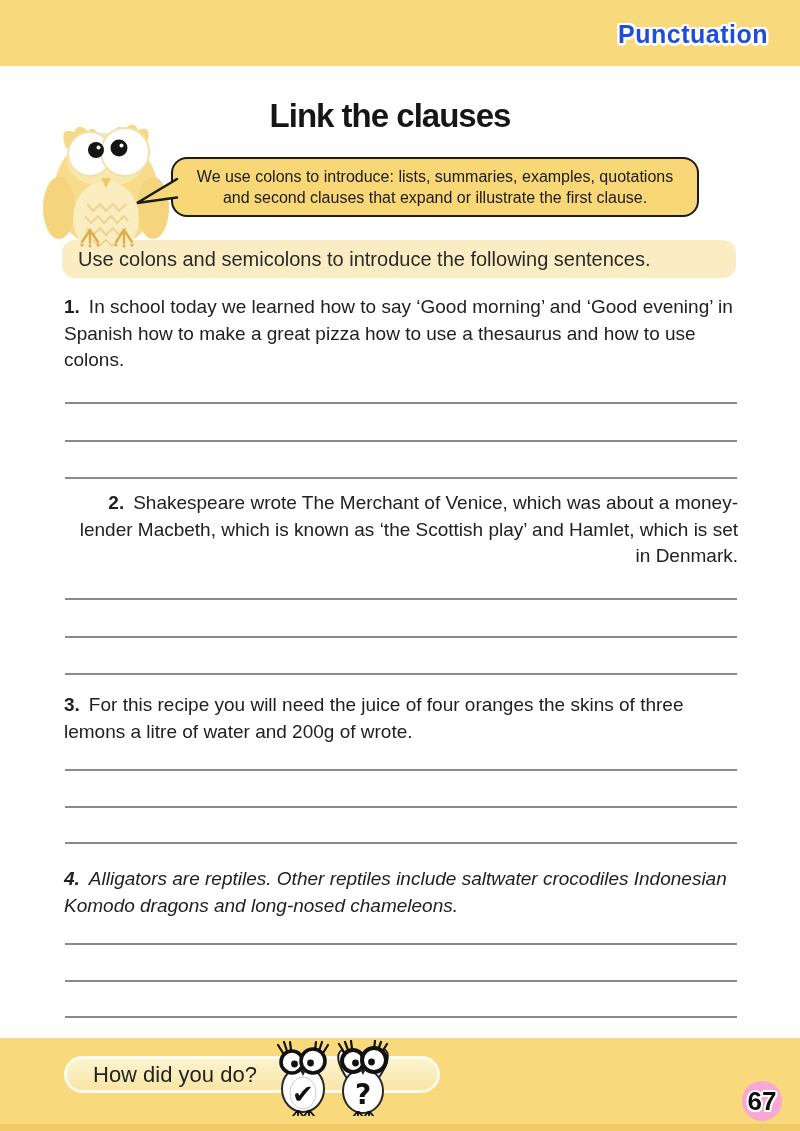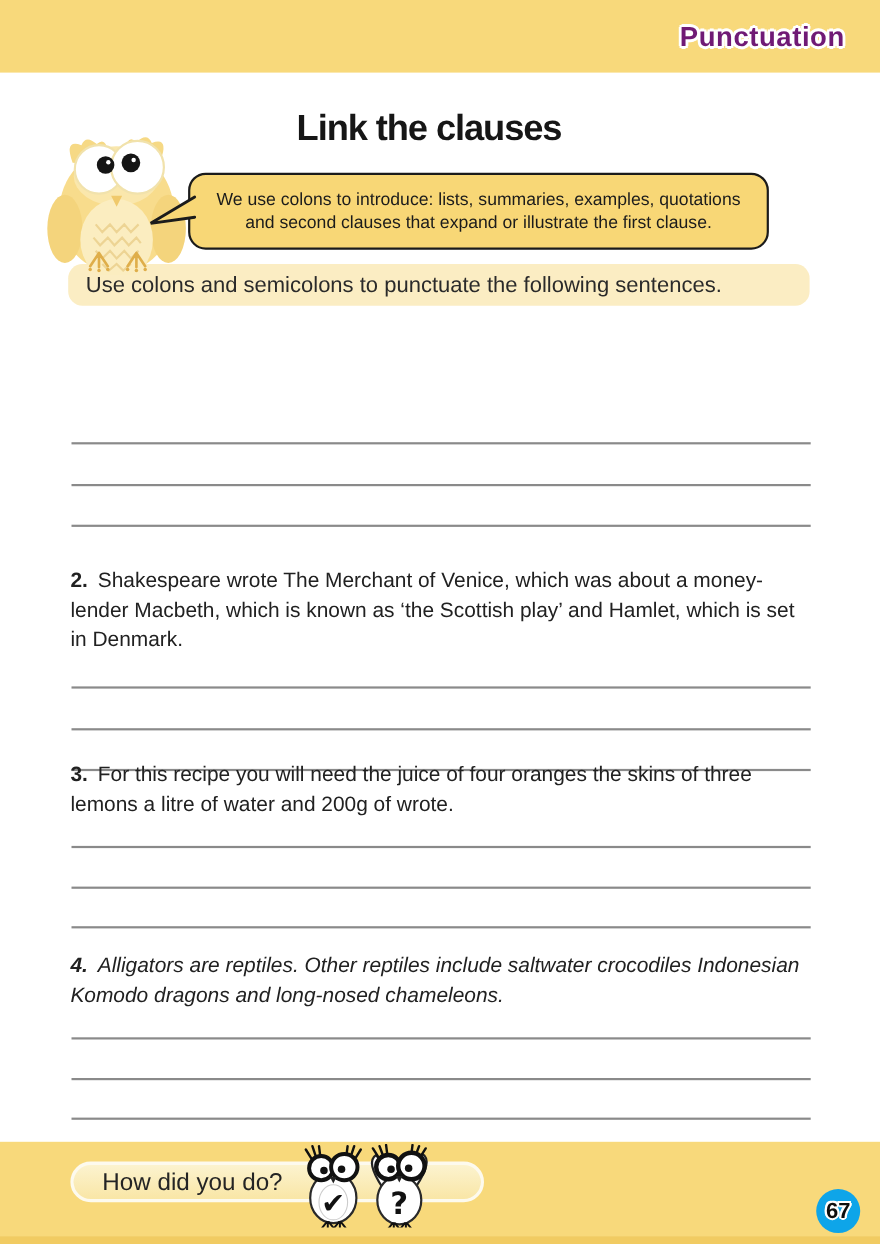--- a/index.html
+++ b/index.html
@@ -6,73 +6,73 @@
   body {
     width:800px; height:1131px; position:relative; overflow:hidden;
     background:#ffffff;
     font-family:"Liberation Sans", sans-serif;
     color:#222;
   }
   
   .top-band { position:absolute; left:0; top:0; width:800px; height:66px; background:#F8D97B; }
   .category-label {
     position:absolute; top:20px; right:32px;
-    font-size:25px; font-weight:bold; color:#701a75; letter-spacing:.5px;
+    font-size:25px; font-weight:bold; color:#1d4ed8; letter-spacing:.5px;
     text-shadow:
       -2px -2px 0 #fff, 2px -2px 0 #fff, -2px 2px 0 #fff, 2px 2px 0 #fff,
       0 -2.5px 0 #fff, 0 2.5px 0 #fff, -2.5px 0 0 #fff, 2.5px 0 0 #fff;
   }
   
   .page-title {
     position:absolute; top:97px; left:0; width:780px; margin:0;
     text-align:center; font-size:33px; font-weight:bold; letter-spacing:-1px; color:#161616;
   }
   
   .owl-big { position:absolute; left:40px; top:118px; z-index:1; }
   .speech-bubble {
-    position:absolute; left:171px; top:157px; width:528px; height:70px; box-sizing:border-box;
+    position:absolute; left:171px; top:157px; width:528px; height:60px; box-sizing:border-box;
     background:#F8D776; border:2.5px solid #1b1b1b; border-radius:16px;
     display:flex; align-items:center; justify-content:center; text-align:center;
     padding:14px 14px; z-index:2;
   }
   .speech-bubble .bubble-text { font-size:16px; line-height:21.5px; color:#1b1b1b; }
   .bubble-tail { position:absolute; left:133px; top:177px; z-index:3; }
   
   .instruction-banner {
     position:absolute; left:62px; top:240px; width:674px; height:38px; box-sizing:border-box;
     background:#FBEDC3; border-radius:13px; display:flex; align-items:center; padding-left:16px;
   }
   .instruction-banner .instruction-text { font-size:20px; color:#2a2a2a; }
   
   .exercise { position:absolute; left:64px; width:674px; }
   .ex-1 { top:294px; height:192px; }
-  .ex-2 { top:516px; height:192px; }
+  .ex-2 { top:490px; height:192px;text-align:right; }
   .ex-3 { top:692px; height:160px; }
   .ex-4 { top:866px; height:158px;font-style:italic; }
   .ex-text { margin:0; font-size:19px; line-height:26.5px; color:#212121; }
   .ex-num  { font-weight:bold; margin-right:9px; }
   .wline { position:absolute; left:1px; right:1px; height:0; border-top:2px solid #8A8A8A; }
   .lines-3text .l1 { top:108px; } .lines-3text .l2 { top:146px; } .lines-3text .l3 { top:183px; }
   .lines-2text .l1 { top:77px;  } .lines-2text .l2 { top:114px; } .lines-2text .l3 { top:150px; }
   
   .bottom-band  { position:absolute; left:0; top:1038px; width:800px; height:93px; background:#F8D97B; }
   .bottom-strip { position:absolute; left:0; top:1124px; width:800px; height:7px; background:#F1CB62; }
   .footer-box {
     position:absolute; left:64px; top:1056px; width:376px; height:37px; box-sizing:border-box;
     border:3px solid #FDFAEE; border-radius:26px;
     background:linear-gradient(180deg,#FCF3CF,#F9E6A6);
     display:flex; align-items:center; padding-left:26px; z-index:1;
   }
   .footer-box .footer-prompt { font-size:22px; color:#242424; }
   .footer-owls { position:absolute; left:276px; top:1040px; z-index:2; }
   .page-number {
     position:absolute; left:742px; top:1081px; width:40px; height:40px;
-    background:#0ea5e9; border-radius:50%;
+    background:#f9a8d4; border-radius:50%;
     display:flex; align-items:center; justify-content:center;
-    font-size:20px; font-weight:bold; color:#0e0e0e;
+    font-size:26px; font-weight:bold; color:#0e0e0e;
     text-shadow:
       -1.5px -1.5px 0 #fff, 1.5px -1.5px 0 #fff, -1.5px 1.5px 0 #fff, 1.5px 1.5px 0 #fff,
       0 -2px 0 #fff, 0 2px 0 #fff, -2px 0 0 #fff, 2px 0 0 #fff;
   }
 </style>
 </head>
 <body>
 
 <div>
 
@@ -118,24 +118,25 @@
 
   <div class="speech-bubble">
     <span class="bubble-text">We use colons to introduce: lists, summaries, examples, quotations and second clauses that expand or illustrate the first clause.</span>
   </div>
   <svg class="bubble-tail" width="46" height="34" viewBox="0 0 46 34">
     <path d="M46 1 L4 26 L46 21 Z" fill="#F8D776"></path>
     <path d="M44 2 L4 26 L44 20.5" fill="none" stroke="#1b1b1b" stroke-width="2.6" stroke-linecap="round"></path>
   </svg>
 
   <div class="instruction-banner">
-    <span class="instruction-text">Use colons and semicolons to punctuate the following sentences.</span>
+    <span class="instruction-text">Use colons and semicolons to introduce the following sentences.</span>
   </div>
 
   <div class="exercise ex-1 lines-3text">
+    <p class="ex-text"><span class="ex-num">1.</span><span>In school today we learned how to say ‘Good morning’ and ‘Good evening’ in Spanish how to make a great pizza how to use a thesaurus and how to use colons.</span></p>
     <div class="wline l1"></div>
     <div class="wline l2"></div>
     <div class="wline l3"></div>
   </div>
 
   <div class="exercise ex-2 lines-3text">
     <p class="ex-text"><span class="ex-num">2.</span><span>Shakespeare wrote The Merchant of Venice, which was about a money-lender Macbeth, which is known as ‘the Scottish play’ and Hamlet, which is set in Denmark.</span></p>
     <div class="wline l1"></div>
     <div class="wline l2"></div>
     <div class="wline l3"></div>

